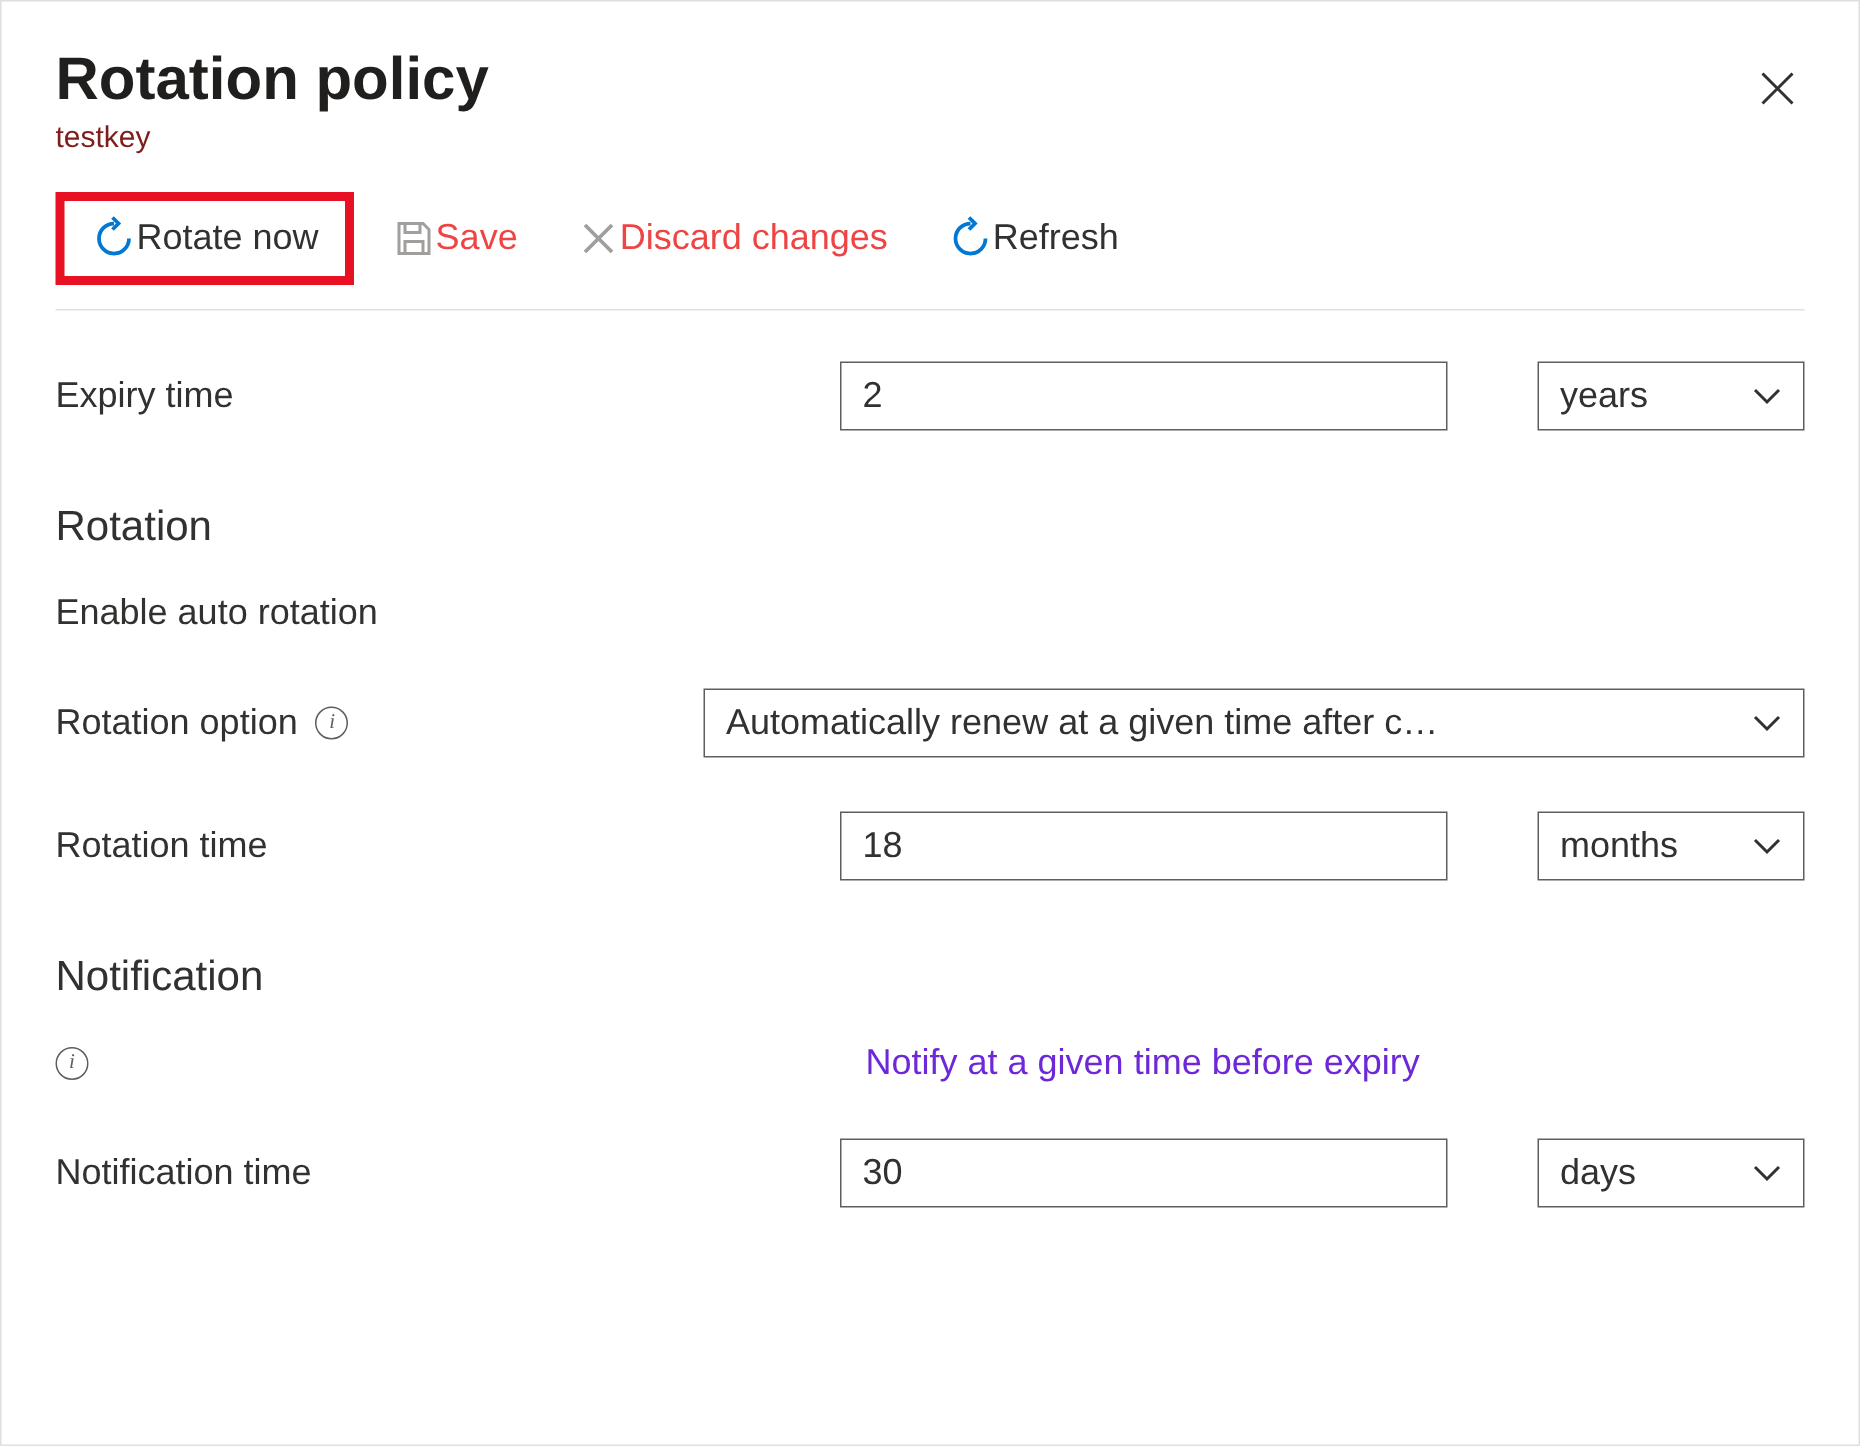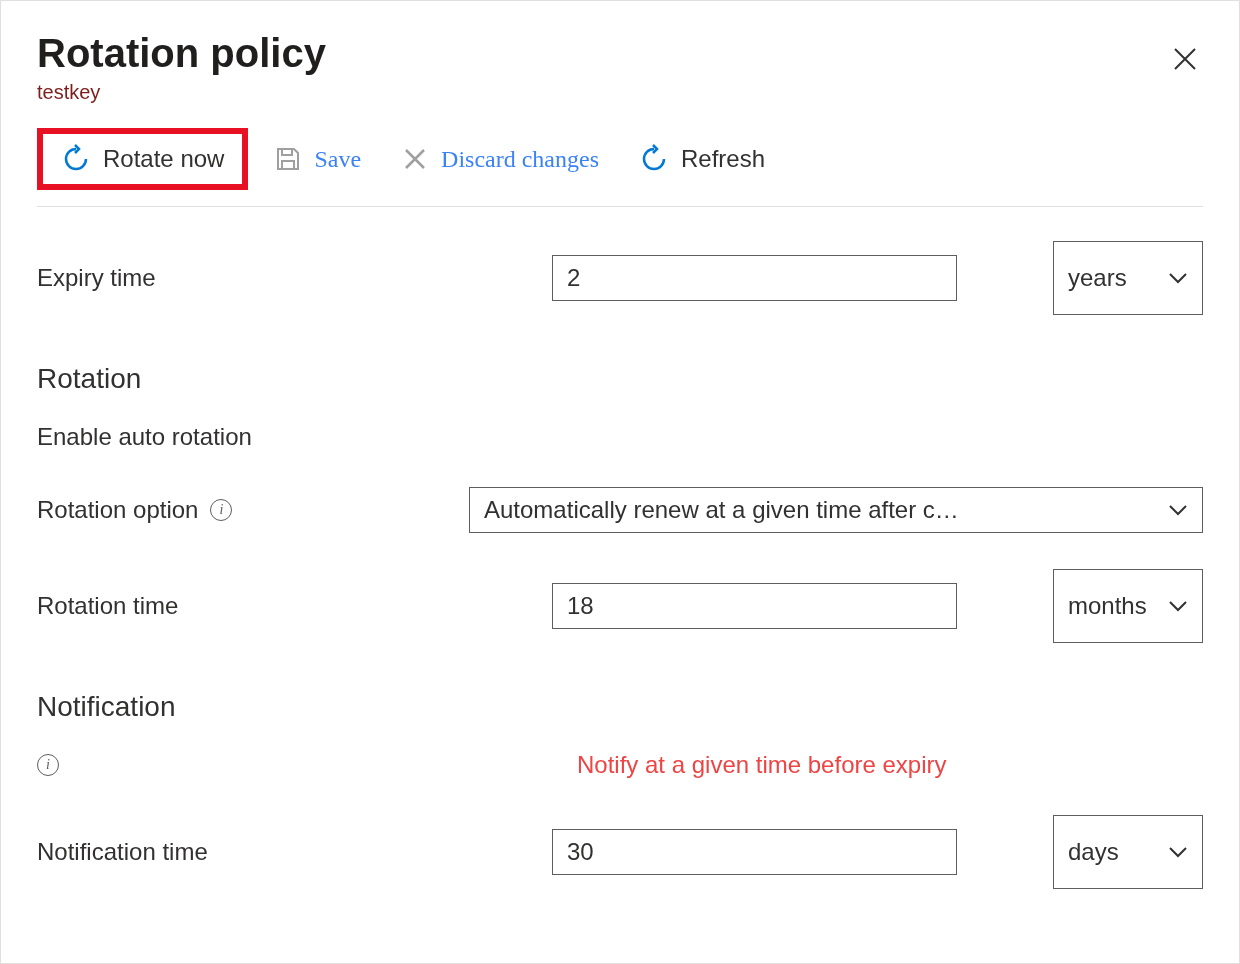--- a/index.html
+++ b/index.html
@@ -38,29 +38,28 @@
     display: flex;
     align-items: center;
     gap: 12px;
     padding-bottom: 16px;
     border-bottom: 1px solid #e1dfdd;
     margin-bottom: 34px;
   }
   .toolbar-btn {
     display: inline-flex;
     align-items: center;
-    gap: 12px;
     font-size: 24px;
     background: none;
     border: none;
     cursor: pointer;
     padding: 8px 14px;
     color: #323130;
   }
-  .toolbar-btn.disabled { color: #3b82f6; cursor: default; font-family: Liberation Serif, serif; }
+  .toolbar-btn.disabled { color: #ef4444; cursor: default; }
   .highlight-box {
     border: 6px solid #e81123;
     padding: 2px 4px;
   }
   .section-title {
     font-size: 28px;
     font-weight: 400;
     color: #323130;
     margin-top: 48px;
     margin-bottom: 28px;
@@ -88,28 +87,27 @@
     border: 1px solid #605e5c;
     font-size: 24px;
     padding: 8px 14px;
     width: 405px;
     color: #323130;
     font-family: inherit;
   }
   .unit-select {
     border: 1px solid #605e5c;
     font-size: 24px;
-    padding: 22px 14px;
-    width: 150px;
+    padding: 8px 14px;
+    width: 178px;
     display: inline-flex;
     align-items: center;
     justify-content: space-between;
     cursor: pointer;
     background: #fff;
-    margin-left: 36px;
   }
   .wide-select {
     border: 1px solid #605e5c;
     font-size: 24px;
     padding: 8px 14px;
     width: 734px;
     display: inline-flex;
     align-items: center;
     justify-content: space-between;
     cursor: pointer;
@@ -138,21 +136,21 @@
     border: 2px solid #323130;
     display: flex; align-items: center; justify-content: center;
   }
   .radio-circle.selected { border-color: #0078d4; }
   .radio-dot {
     width: 16px; height: 16px;
     border-radius: 50%;
     background: #0078d4;
   }
   .radio-label { font-size: 24px; }
-  .static-value { font-size: 24px; color: #ef4444; }
+  .static-value { font-size: 24px; color: #6d28d9; }
   .info-icon {
     width: 22px; height: 22px;
     border: 1.5px solid #605e5c;
     border-radius: 50%;
     display: inline-flex; align-items: center; justify-content: center;
     font-size: 14px; color: #605e5c;
     font-style: italic;
     font-family: Georgia, serif;
   }
   svg { display: block; }

